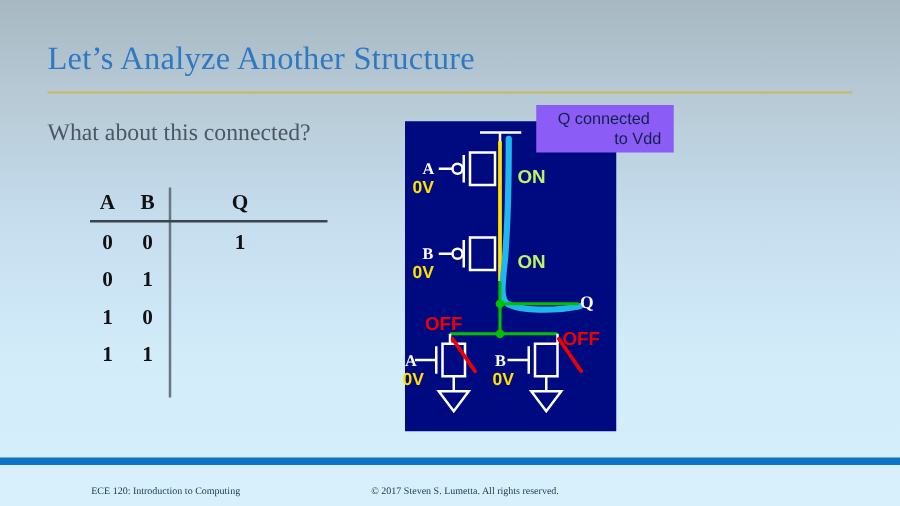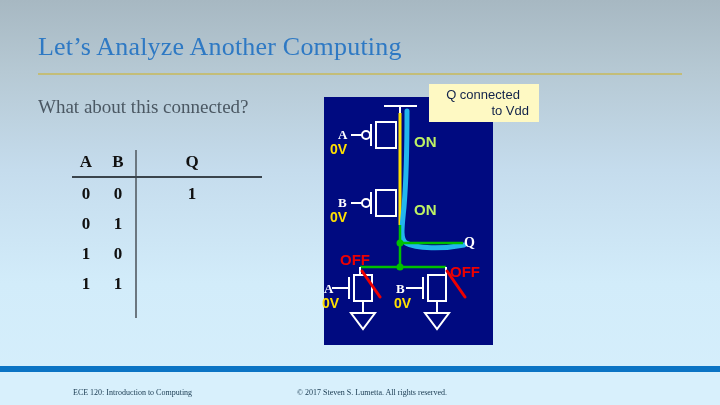--- a/index.html
+++ b/index.html
@@ -70,21 +70,21 @@
     font-weight:bold;font-size:15px;color:#ee0000;
   }
   .qlabel{
     position:absolute;font-family:"Liberation Serif", serif;
     font-weight:bold;font-size:14px;color:#ffffff;
   }
 
   
   .callout{
     position:absolute;left:429px;top:84px;width:110px;height:38px;
-    background:#fef9c3;
+    background:#8b5cf6;
     font-family:"Liberation Sans", sans-serif;
     font-size:13px;color:#11224a;line-height:16px;
     padding:3px 6px 0 4px;box-sizing:border-box;text-align:right;
   }
   .callout .l1{display:block;text-align:center;}
   .callout .l2{display:block;text-align:right;padding-right:4px;}
 
   
   .foot-bar{position:absolute;left:0;top:366px;width:720px;height:6px;background:#0b74c4;}
   .foot-area{position:absolute;left:0;top:372px;width:720px;height:33px;background:#d8f0fc;}
@@ -94,21 +94,21 @@
   }
   .f-left{left:40px;top:388px;}
   .f-mid{left:264px;top:388px;}
   .f-right{left:654px;top:405px;}
 </style>
 </head>
 <body>
 
 <div class="slide">
 
-  <div class="title">Let’s Analyze Another Computing</div>
+  <div class="title">Let’s Analyze Another Structure</div>
   <div class="title-rule"></div>
 
   <div class="lead">What about this connected?</div>
 
   <div class="ttable">
     <div class="tt-col-rule"></div>
     <div class="tt-head-rule"></div>
 
     <div class="tt-cell tt-a r-h">A</div>
     <div class="tt-cell tt-b r-h">B</div>

